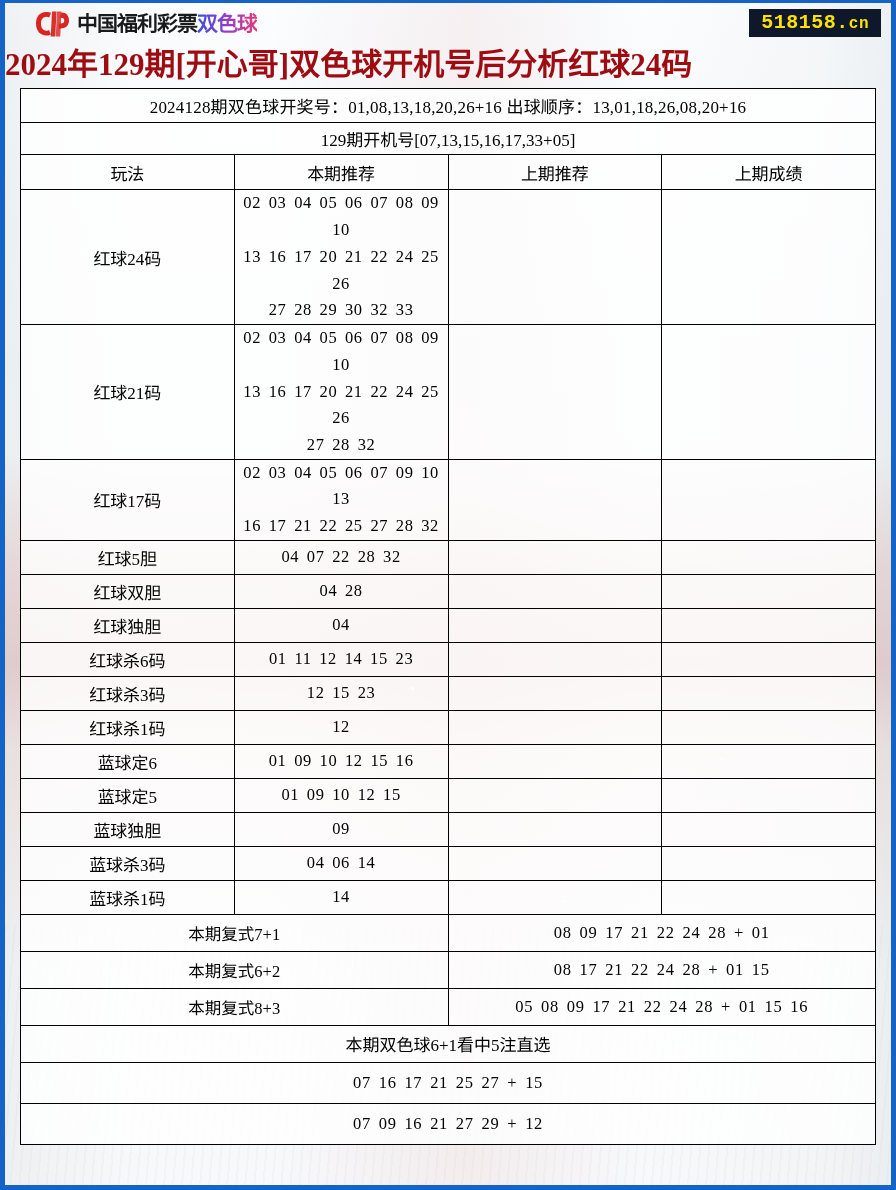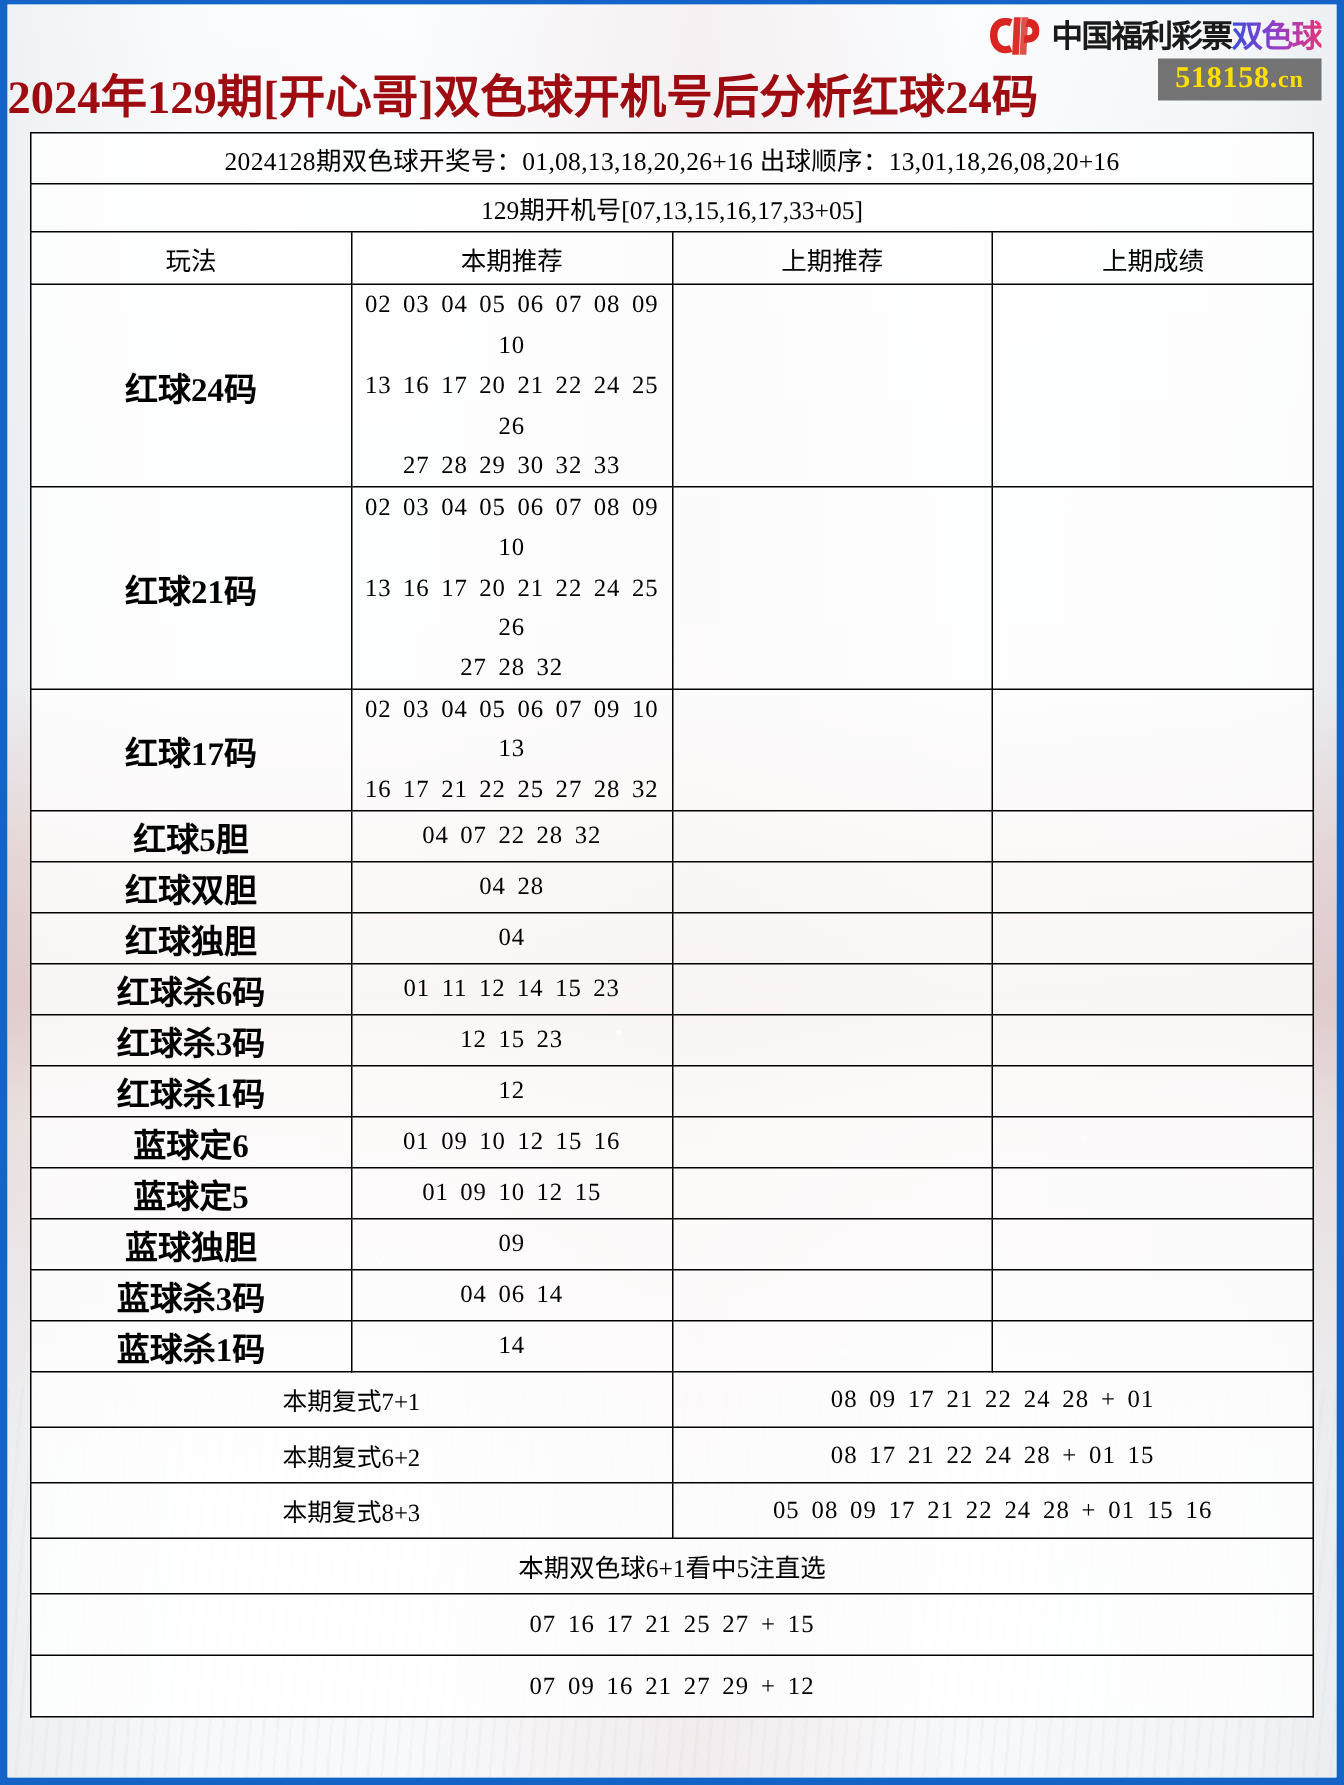--- a/index.html
+++ b/index.html
@@ -73,25 +73,24 @@
       repeating-linear-gradient(95deg, rgba(200,205,210,.22) 0 2px, rgba(255,255,255,0) 2px 9px);
     opacity:.55;
   }
 
   
   #header-bar {
     position: relative;
     z-index: 2;
     height: 44px;
     display: flex;
-    align-items: flex-end;
+    align-items: flex-start;
     justify-content: space-between;
     padding: 6px 10px 0 30px;
     box-sizing: border-box;
-    flex-direction: column;
   }
   .brand {
     display: flex;
     align-items: center;
     gap: 8px;
   }
   .cwl-emblem {
     width: 34px;
     height: 30px;
     flex: 0 0 auto;
@@ -106,23 +105,23 @@
     line-height: 1;
   }
   .brand-ssq {
     background: linear-gradient(90deg, #3a4fd8 0%, #8a3fcf 45%, #e5357a 100%);
     -webkit-background-clip: text;
     background-clip: text;
     color: transparent;
     font-weight: bold;
   }
   #site-badge {
-    background: #737373;
+    background: #0f172a;
     color: #ffe000;
-    font-family: Liberation Serif, serif;
+    font-family: Liberation Mono, monospace;
     font-size: 20px;
     font-weight: bold;
     padding: 3px 12px 4px 12px;
     letter-spacing: .5px;
     line-height: 1.05;
     white-space: nowrap;
     margin-left: 16px;
   }
   #site-badge .tld {
     font-size: 16px;
@@ -171,23 +170,22 @@
   .info-cell-2 {
     height: 31px;
     font-size: 17px;
   }
   .col-head {
     height: 34px;
     font-size: 17px;
     font-weight: normal;
   }
   .play-label {
-    font-size: 22px;
-    white-space: nowrap;
-    font-weight: bold;
+    font-size: 17px;
+    white-space: nowrap;
   }
   .nums {
     font-size: 16.5px;
     line-height: 1.62;
     letter-spacing: .6px;
     white-space: pre-line;
     word-spacing: 3px;
     padding: 3px 0;
   }
   .nums.multiline {

